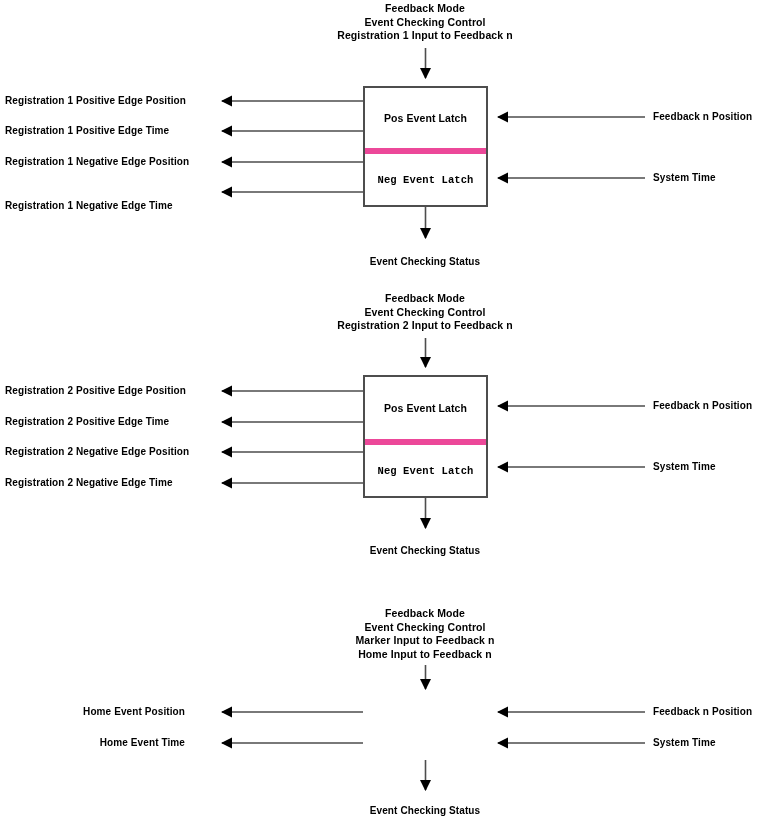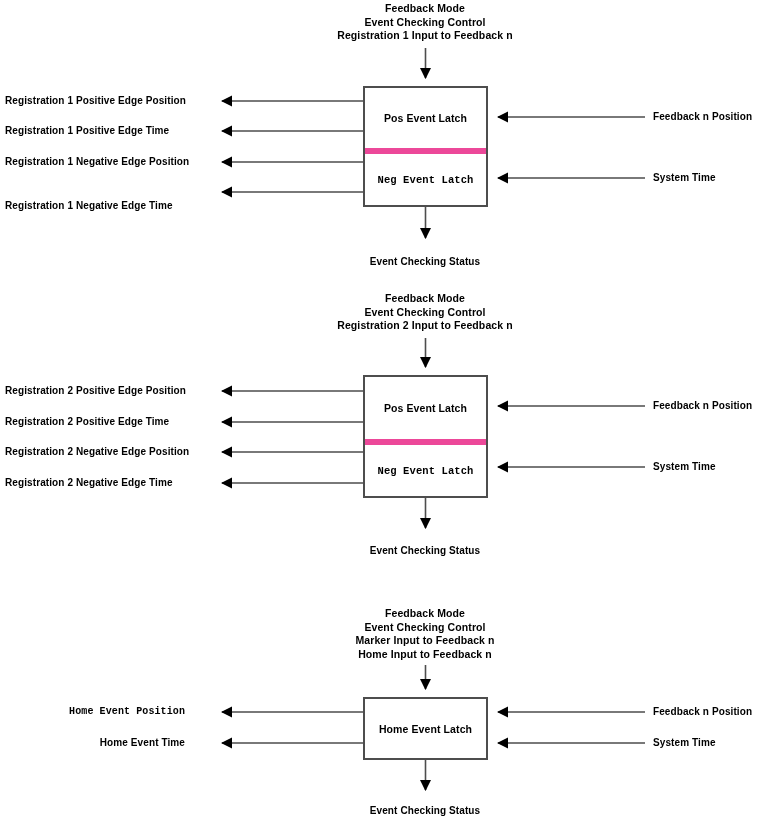--- a/index.html
+++ b/index.html
@@ -129,27 +129,22 @@
 
   <div class="lbl center" style="left:325px;top:545px;width:200px;">Event Checking Status</div>
 
   <div class="hdr" style="left:275px;top:607px;width:300px;">
     <div>Feedback Mode</div>
     <div>Event Checking Control</div>
     <div>Marker Input to Feedback n</div>
     <div>Home Input to Feedback n</div>
   </div>
 
-  <div class="block" style="left:363px;top:697px;width:125px;height:63px;">
-    <div class="cell" style="top:0;height:59px;">
-      <span>Home Event Latch</span>
-    </div>
-  </div>
 
-  <div class="lbl" style="left:5px;top:706px;width:180px;text-align:right;font-family:Liberation Mono, monospace;">Home Event Position</div>
+  <div class="lbl" style="left:5px;top:706px;width:180px;text-align:right;">Home Event Position</div>
   <div class="lbl" style="left:5px;top:737px;width:180px;text-align:right;">Home Event Time</div>
 
   <div class="lbl right" style="left:653px;top:706px;">Feedback n Position</div>
   <div class="lbl right" style="left:653px;top:737px;">System Time</div>
 
   <div class="lbl center" style="left:325px;top:805px;width:200px;">Event Checking Status</div>
 
 </div>
 
 </body></html>

